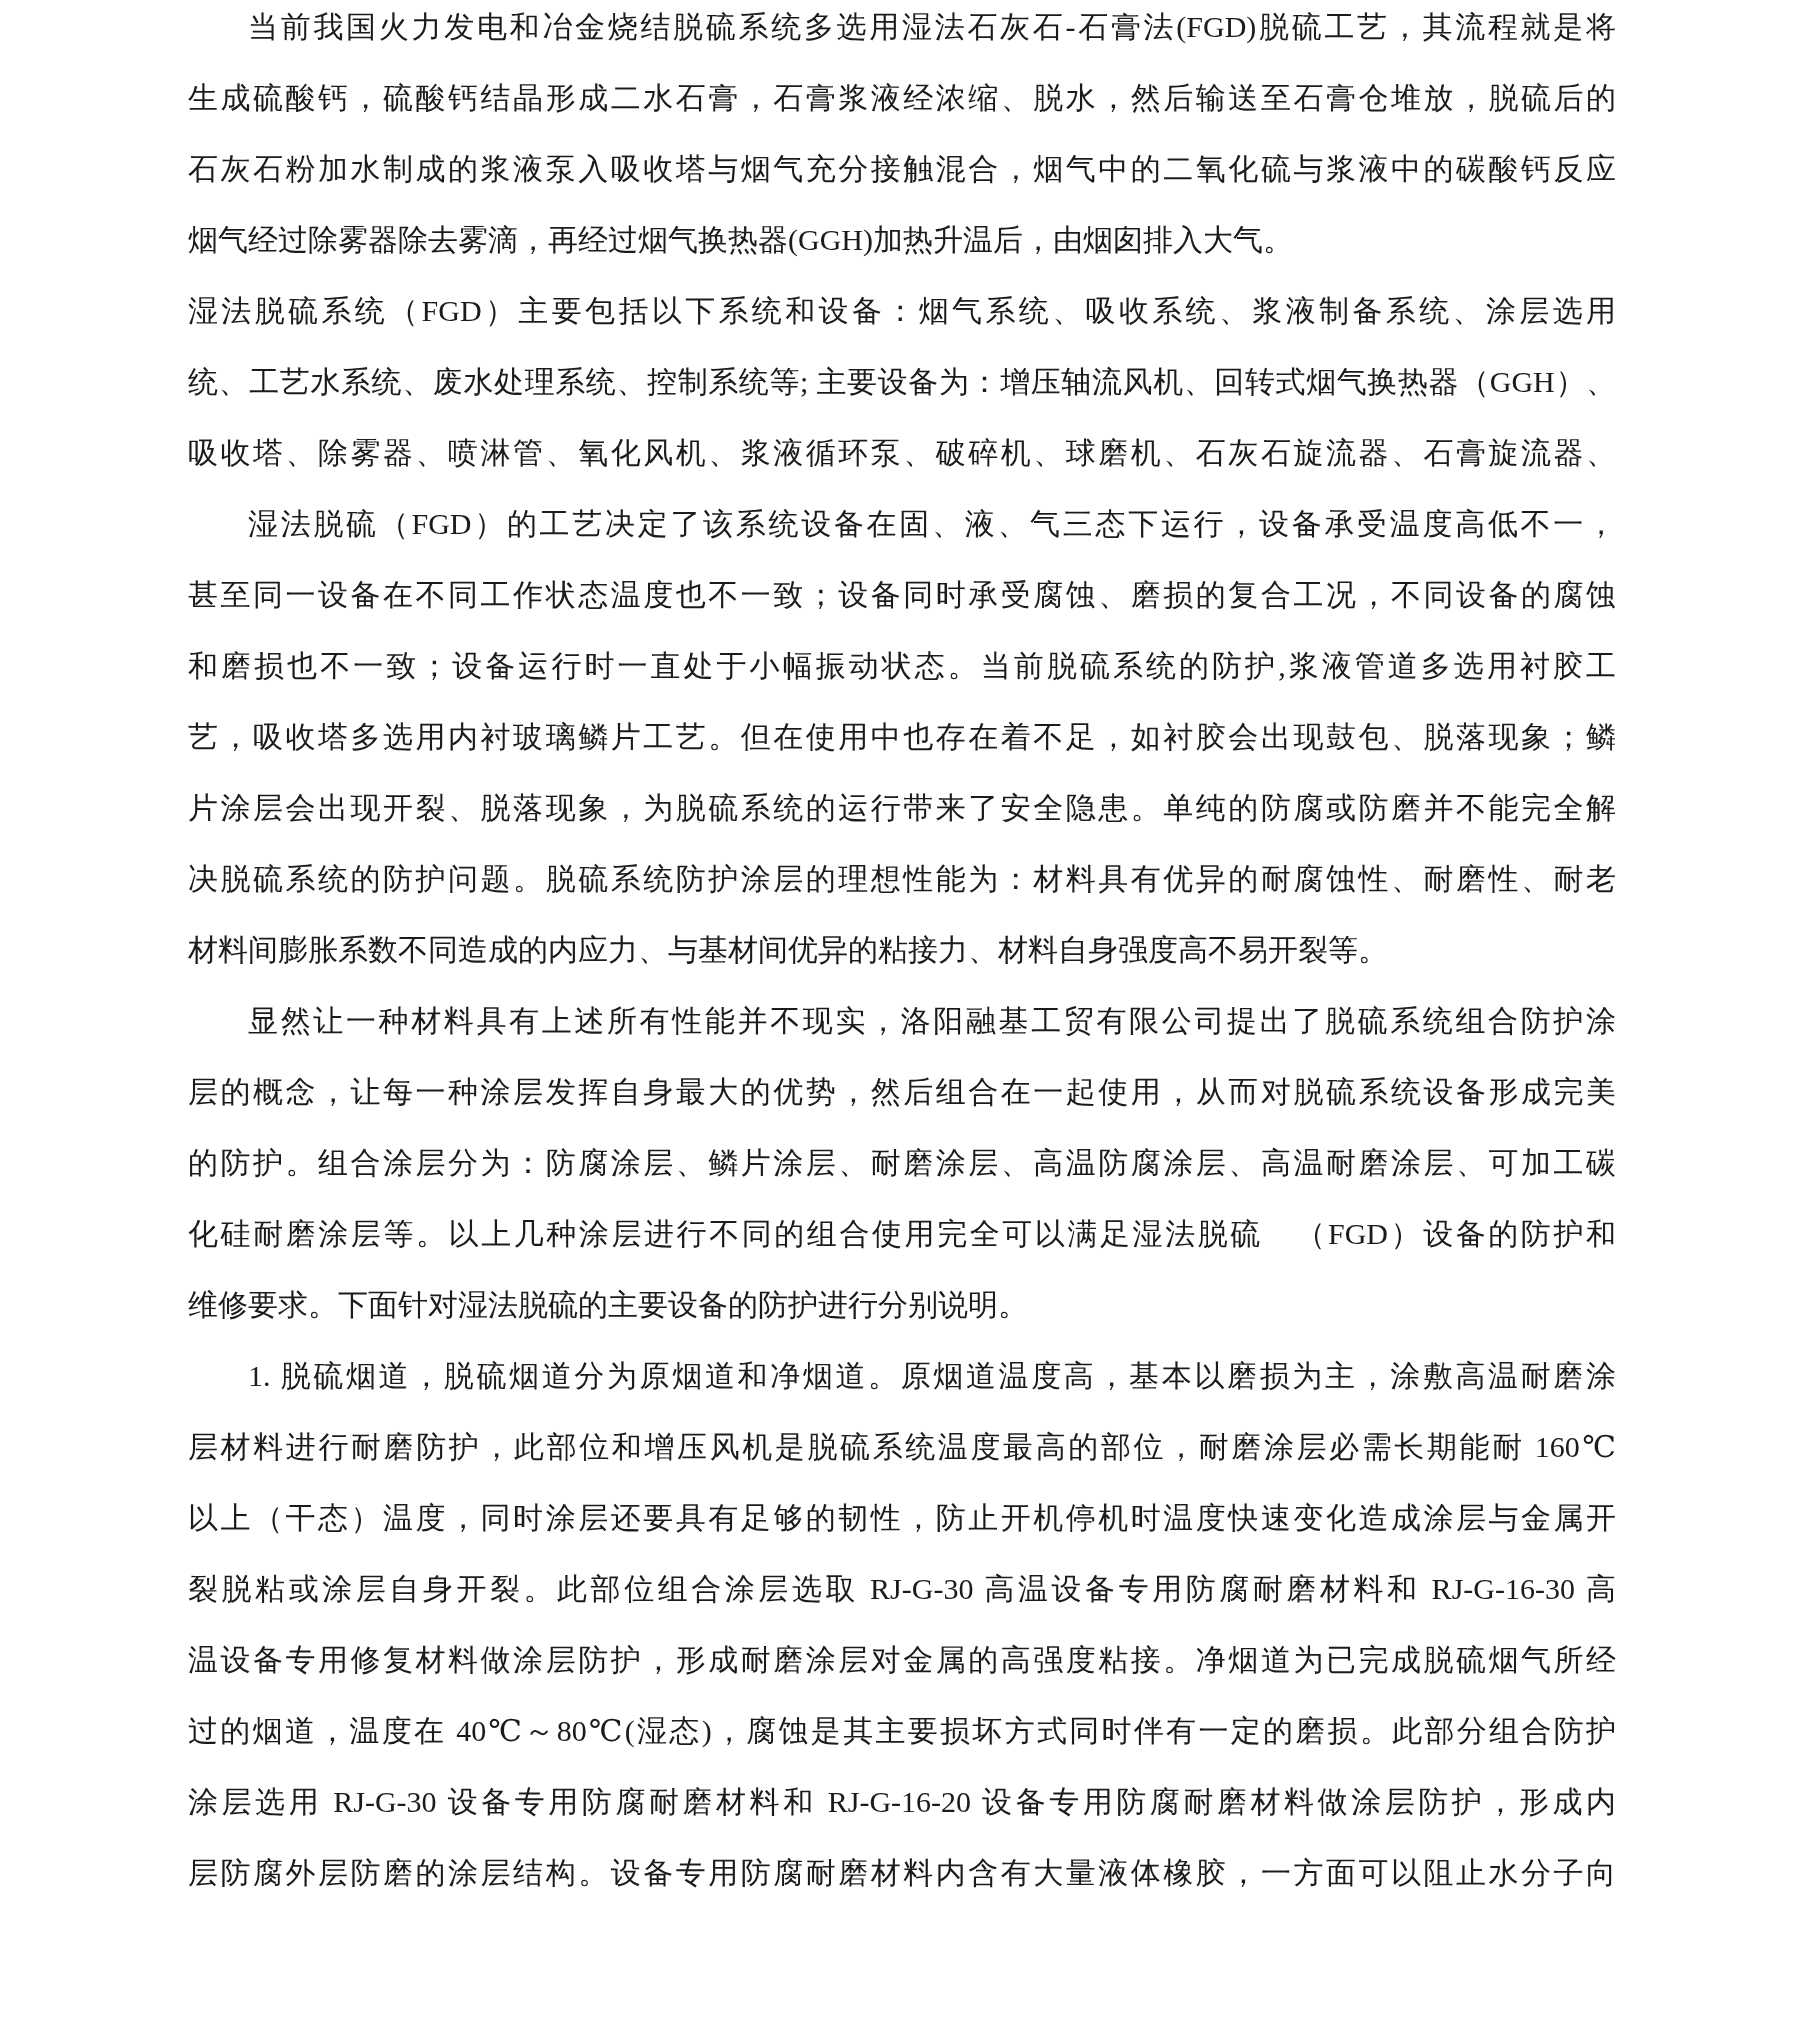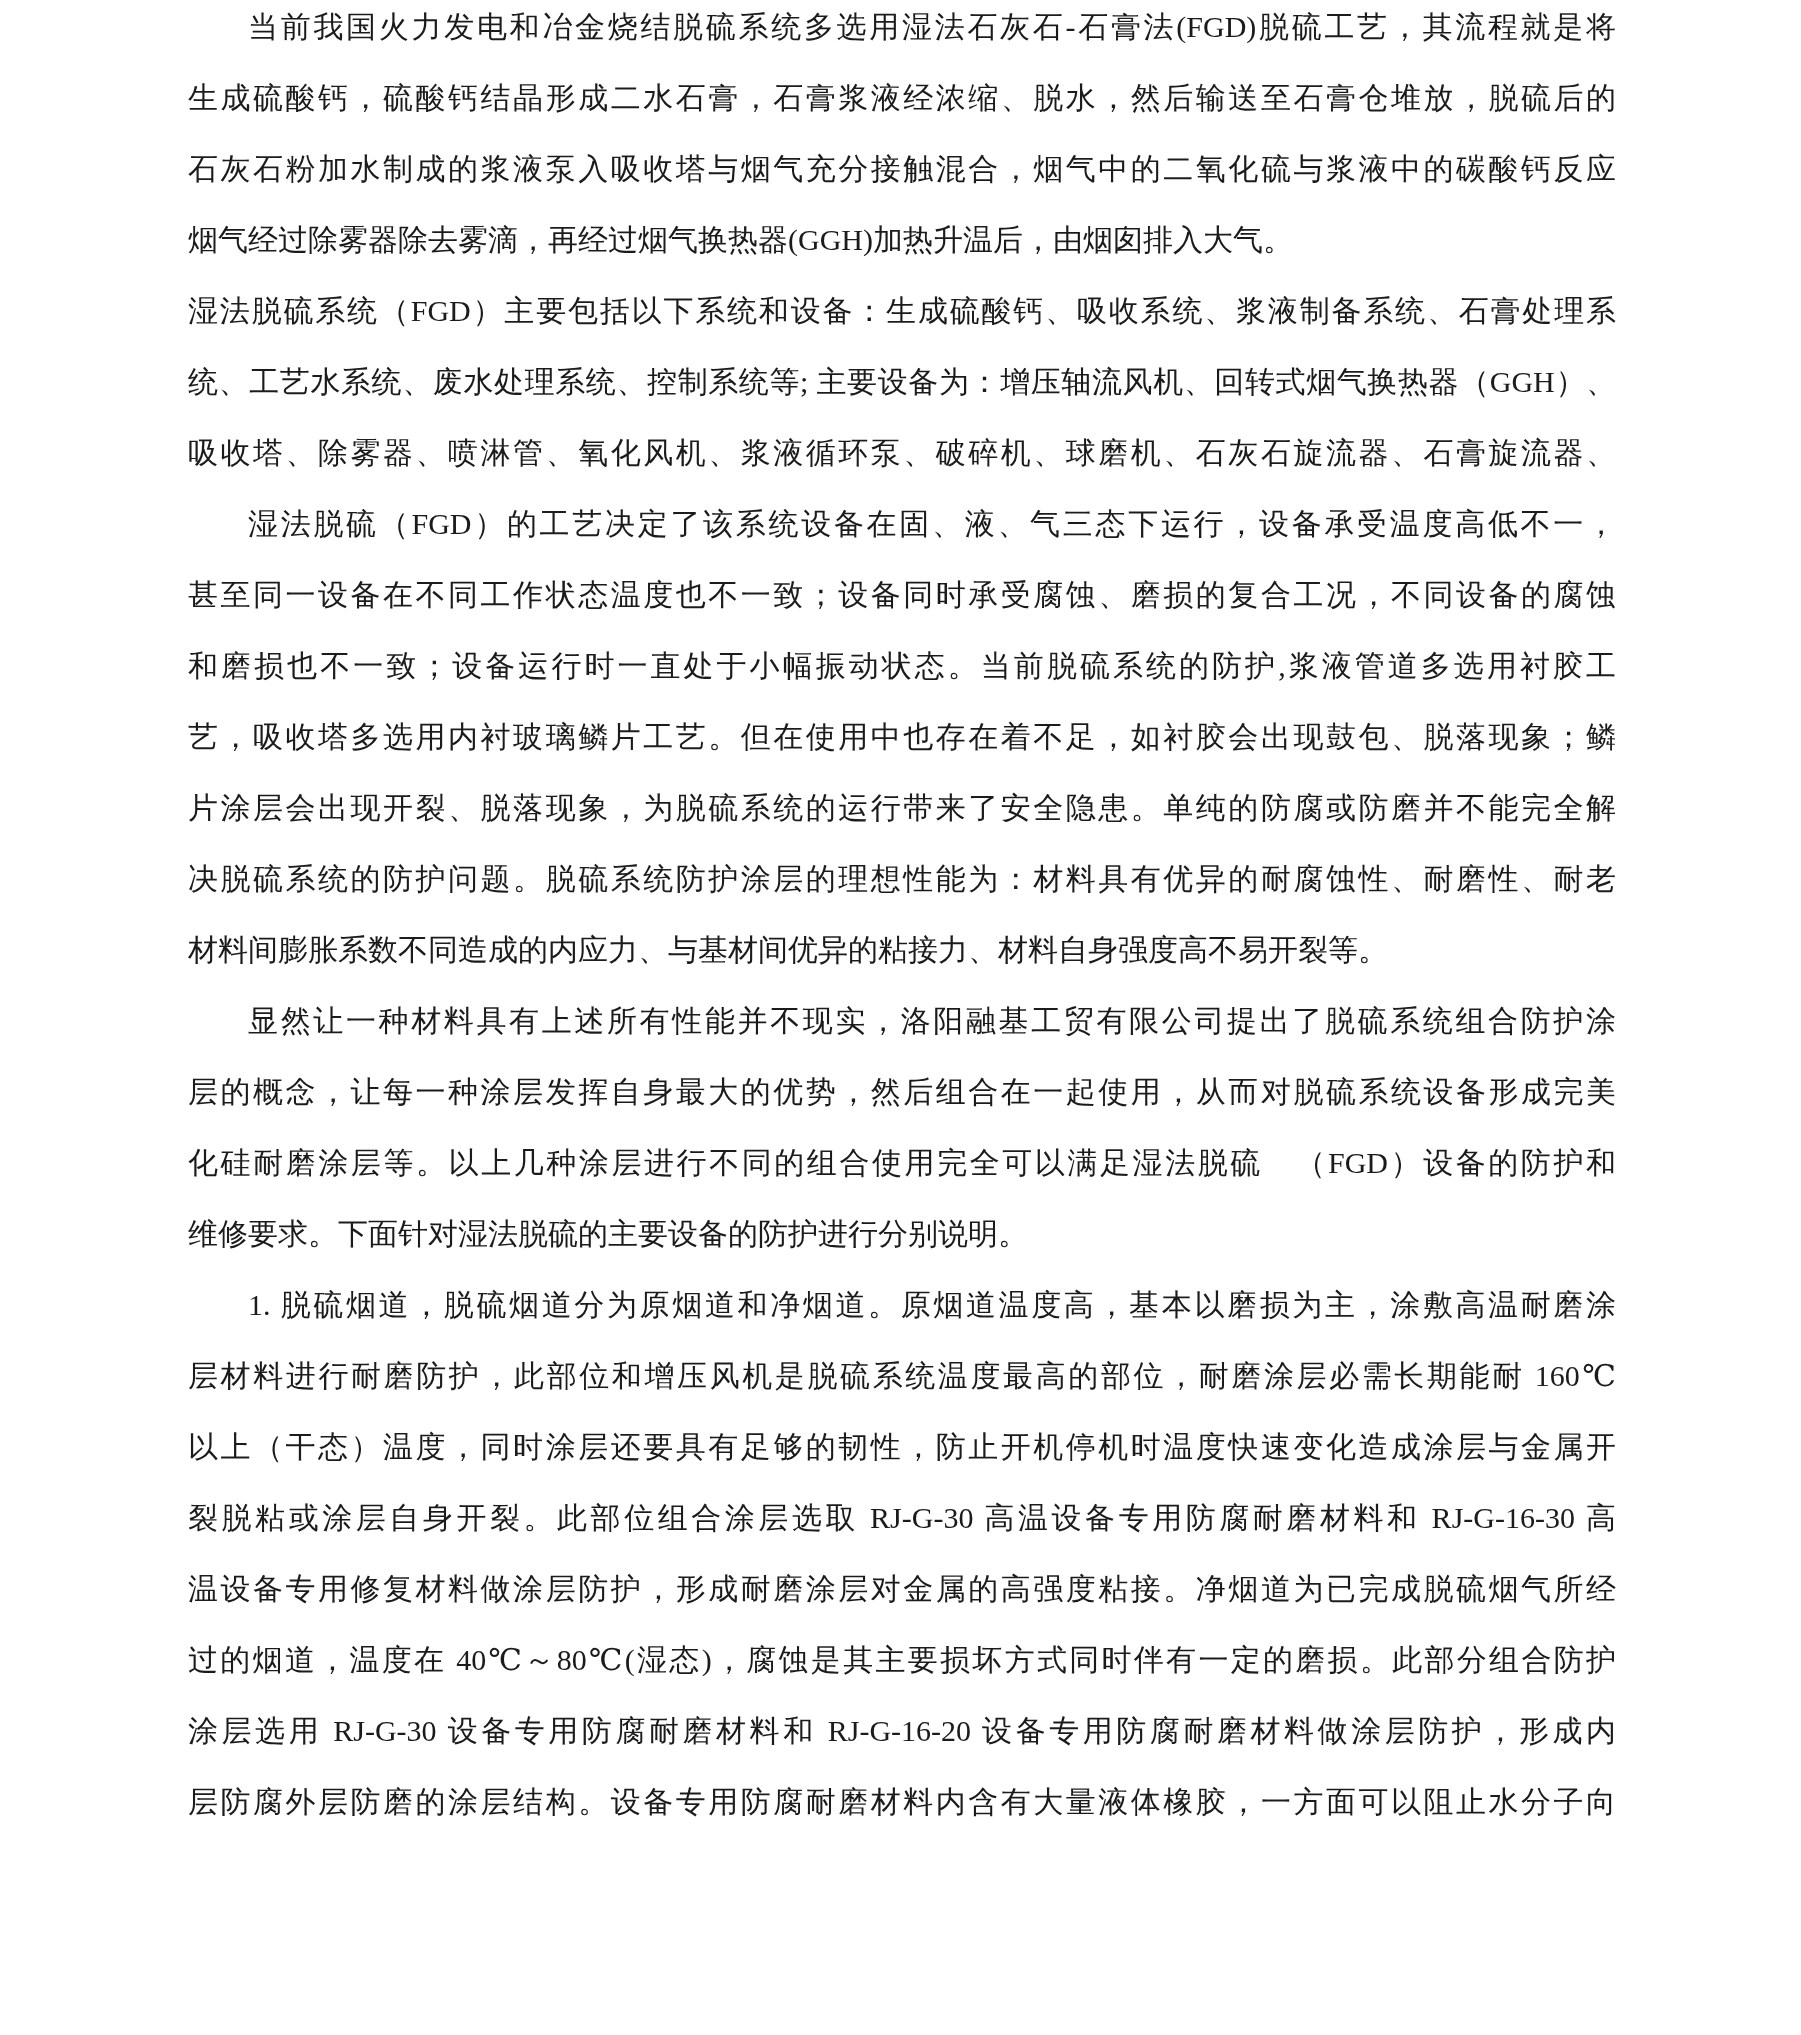--- a/index.html
+++ b/index.html
@@ -49,36 +49,37 @@
 <body>
 
 <div class="page" style="color: rgb(27, 27, 27);">
     <div class="paragraph">
       <div class="line indent">当前我国火力发电和冶金烧结脱硫系统多选用湿法石灰石-石膏法(FGD)脱硫工艺，其流程就是将</div>
       <div class="line">生成硫酸钙，硫酸钙结晶形成二水石膏，石膏浆液经浓缩、脱水，然后输送至石膏仓堆放，脱硫后的</div>
       <div class="line">石灰石粉加水制成的浆液泵入吸收塔与烟气充分接触混合，烟气中的二氧化硫与浆液中的碳酸钙反应</div>
       <div class="line no-justify">烟气经过除雾器除去雾滴，再经过烟气换热器(GGH)加热升温后，由烟囱排入大气。</div>
     </div>
     <div class="paragraph">
-      <div class="line">湿法脱硫系统（FGD）主要包括以下系统和设备：生成硫酸钙、吸收系统、浆液制备系统、石膏处理系</div>
+      <div class="line">湿法脱硫系统（FGD）主要包括以下系统和设备：烟气系统、吸收系统、浆液制备系统、涂层选用</div>
       <div class="line">统、工艺水系统、废水处理系统、控制系统等; 主要设备为：增压轴流风机、回转式烟气换热器（GGH）、</div>
       <div class="line">吸收塔、除雾器、喷淋管、氧化风机、浆液循环泵、破碎机、球磨机、石灰石旋流器、石膏旋流器、</div>
     </div>
     <div class="paragraph">
       <div class="line indent">湿法脱硫（FGD）的工艺决定了该系统设备在固、液、气三态下运行，设备承受温度高低不一，</div>
       <div class="line">甚至同一设备在不同工作状态温度也不一致；设备同时承受腐蚀、磨损的复合工况，不同设备的腐蚀</div>
       <div class="line">和磨损也不一致；设备运行时一直处于小幅振动状态。当前脱硫系统的防护,浆液管道多选用衬胶工</div>
       <div class="line">艺，吸收塔多选用内衬玻璃鳞片工艺。但在使用中也存在着不足，如衬胶会出现鼓包、脱落现象；鳞</div>
       <div class="line">片涂层会出现开裂、脱落现象，为脱硫系统的运行带来了安全隐患。单纯的防腐或防磨并不能完全解</div>
       <div class="line">决脱硫系统的防护问题。脱硫系统防护涂层的理想性能为：材料具有优异的耐腐蚀性、耐磨性、耐老</div>
       <div class="line no-justify">材料间膨胀系数不同造成的内应力、与基材间优异的粘接力、材料自身强度高不易开裂等。</div>
     </div>
     <div class="paragraph">
       <div class="line indent">显然让一种材料具有上述所有性能并不现实，洛阳融基工贸有限公司提出了脱硫系统组合防护涂</div>
       <div class="line">层的概念，让每一种涂层发挥自身最大的优势，然后组合在一起使用，从而对脱硫系统设备形成完美</div>
+      <div class="line">的防护。组合涂层分为：防腐涂层、鳞片涂层、耐磨涂层、高温防腐涂层、高温耐磨涂层、可加工碳</div>
       <div class="line">化硅耐磨涂层等。以上几种涂层进行不同的组合使用完全可以满足湿法脱硫　（FGD）设备的防护和</div>
       <div class="line no-justify">维修要求。下面针对湿法脱硫的主要设备的防护进行分别说明。</div>
     </div>
     <div class="paragraph">
       <div class="line indent">1. 脱硫烟道，脱硫烟道分为原烟道和净烟道。原烟道温度高，基本以磨损为主，涂敷高温耐磨涂</div>
       <div class="line">层材料进行耐磨防护，此部位和增压风机是脱硫系统温度最高的部位，耐磨涂层必需长期能耐 160℃</div>
       <div class="line">以上（干态）温度，同时涂层还要具有足够的韧性，防止开机停机时温度快速变化造成涂层与金属开</div>
       <div class="line">裂脱粘或涂层自身开裂。此部位组合涂层选取 RJ-G-30 高温设备专用防腐耐磨材料和 RJ-G-16-30 高</div>
       <div class="line">温设备专用修复材料做涂层防护，形成耐磨涂层对金属的高强度粘接。净烟道为已完成脱硫烟气所经</div>
       <div class="line">过的烟道，温度在 40℃～80℃(湿态)，腐蚀是其主要损坏方式同时伴有一定的磨损。此部分组合防护</div>

